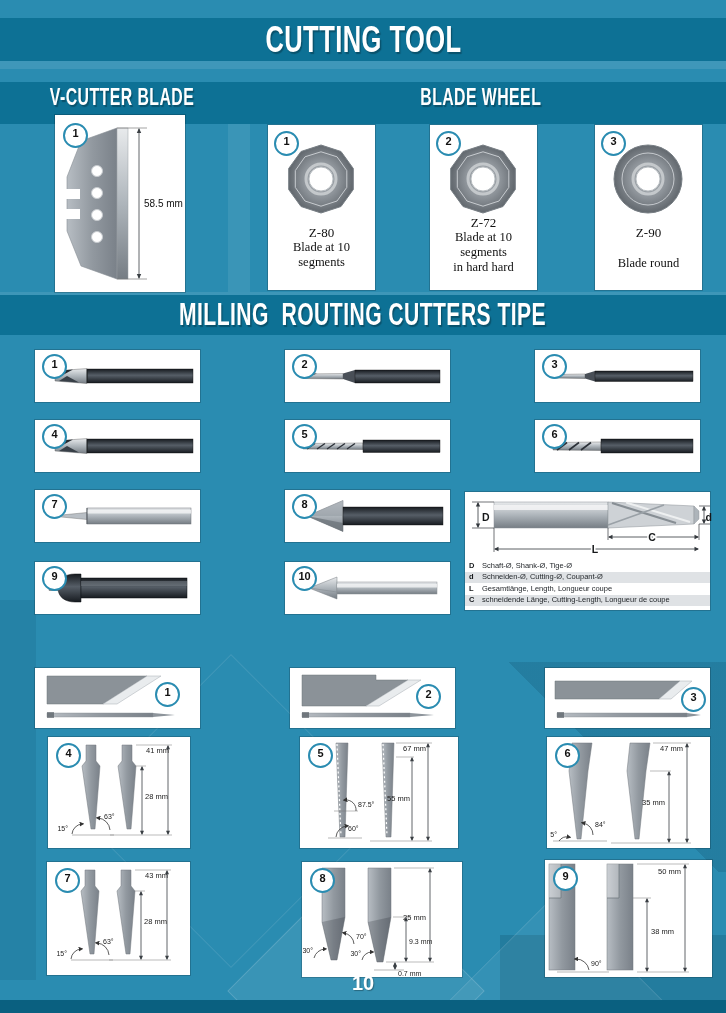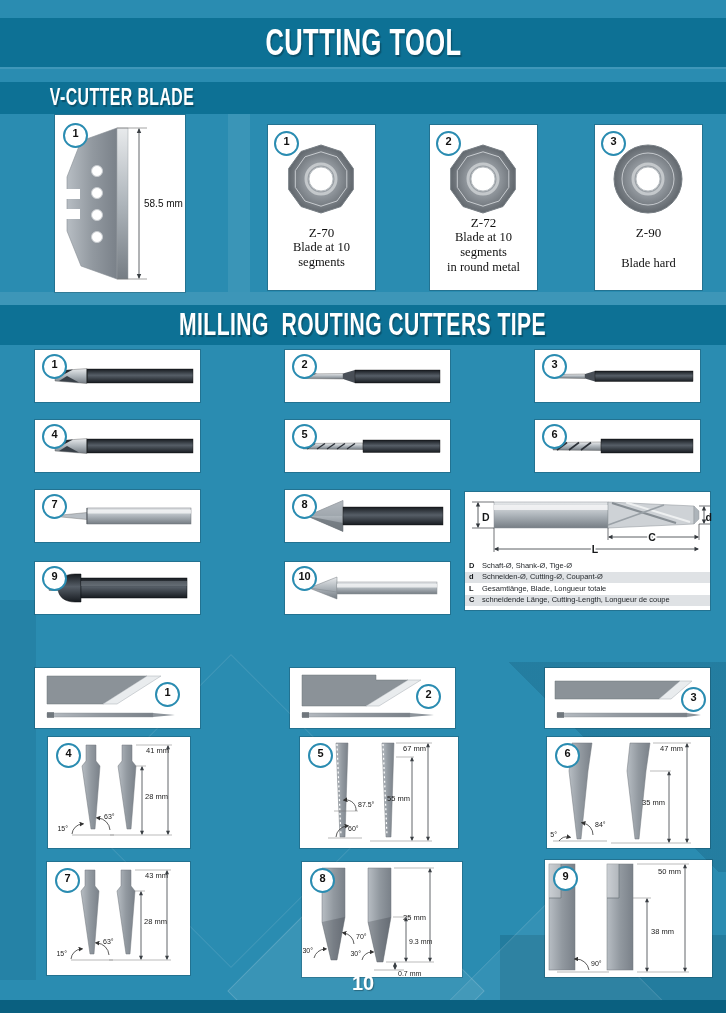--- a/index.html
+++ b/index.html
@@ -37,26 +37,28 @@
   <div class="bgshape" style="left:0;top:57px;width:726px;height:12px;background:rgba(255,255,255,.10);"></div>
   <div class="bgshape" style="left:0;top:292px;width:726px;height:13px;background:rgba(255,255,255,.09);"></div>
   <div class="bgshape" style="left:228px;top:112px;width:22px;height:180px;background:rgba(255,255,255,.08);"></div>
   <div class="bgshape" style="left:500px;top:662px;width:226px;height:210px;background:linear-gradient(225deg, rgba(8,58,84,.18) 50%, transparent 50%);"></div>
   <div class="bgshape" style="left:0;top:600px;width:36px;height:380px;background:rgba(0,45,70,.10);"></div>
   <div class="bgshape" style="left:500px;top:935px;width:226px;height:78px;background:rgba(8,58,84,.20);"></div>
   <div class="bgshape" style="left:265px;top:900px;width:180px;height:180px;transform:rotate(45deg);background:rgba(255,255,255,.07);border:1px solid rgba(255,255,255,.15);"></div>
   <div class="bgshape" style="left:480px;top:925px;width:150px;height:150px;transform:rotate(45deg);background:rgba(255,255,255,.05);border:1px solid rgba(255,255,255,.10);"></div>
   <div class="bgshape" style="left:120px;top:700px;width:220px;height:220px;transform:rotate(45deg);border:1px solid rgba(255,255,255,.10);"></div>
 
-  <div class="band center" style="top:18px;height:49px;">
+  <div class="band center" style="top:18px;height:43px;">
     <span class="bandtext" style="font-size:29px;">CUTTING TOOL</span>
   </div>
-  <div class="band" style="top:82px;height:32px;">
+  <div class="band" style="top:82px;height:42px;">
     <span class="sec-title" style="left:22px;width:200px;line-height:30px;">
       <span class="bandtext" style="font-size:18px;">V-CUTTER BLADE</span></span>
+    <span class="sec-title" style="left:250px;width:462px;line-height:30px;">
+      <span class="bandtext" style="font-size:18px;">BLADE WHEEL</span></span>
   </div>
 
   <div class="card" style="left:55px;top:115px;width:130px;height:177px;">
     <span class="badge" style="left:8px;top:8px;">1</span>
     <svg width="130" height="177" viewBox="0 0 130 177">
       <polygon points="26,26 62,13 62,164 26,151 12,116 12,62" fill="url(#gBlade)" stroke="#878d93" stroke-width="0.6"></polygon>
       <rect x="62" y="13" width="11" height="151" fill="url(#gSteel)" stroke="#9aa0a5" stroke-width="0.5"></rect>
       <rect x="10" y="74" width="15" height="10" fill="#fff"></rect>
       <rect x="10" y="94" width="15" height="10" fill="#fff"></rect>
       <circle cx="42" cy="56" r="5.5" fill="#fff" stroke="#c7cbcf"></circle>
@@ -77,56 +79,56 @@
   <div id="wheel-cards">
       <div class="card" style="left:268px;top:125px;width:107px;height:165px">
     <span class="badge" style="left:6px;top:6px">1</span>
     <svg width="107" height="80" viewBox="0 0 107 80" style="margin-top:14px">
           <polygon points="53,6 73,12.5 85.3,29.5 85.3,50.5 73,67.5 53,74 33,67.5 20.7,50.5 20.7,29.5 33,12.5" fill="url(#gWheel)" stroke="#787f85"></polygon>
   <polygon points="53,12.8 69,17.8 78.8,31.6 78.8,48.4 69,62 53,67.2 37,62 27.3,48.4 27.3,31.6 37,17.8" fill="none" stroke="#c8ccd0"></polygon>
           <circle cx="53" cy="40" r="15" fill="none" stroke="#cfd3d6" stroke-width="3" opacity="0.8"></circle>
           <circle cx="53" cy="40" r="12" fill="#fff" stroke="#b9bec2" stroke-width="1"></circle>
         </svg>
     <div class="wtext ">
-          <div class="wcode">Z-70</div>
+          <div class="wcode">Z-80</div>
           <div class="wline">Blade at 10</div>
           <div class="wline">segments</div>
         </div>
   </div>
       <div class="card" style="left:430px;top:125px;width:107px;height:165px">
     <span class="badge" style="left:6px;top:6px">2</span>
     <svg width="107" height="80" viewBox="0 0 107 80" style="margin-top:14px">
           <polygon points="53,6 73,12.5 85.3,29.5 85.3,50.5 73,67.5 53,74 33,67.5 20.7,50.5 20.7,29.5 33,12.5" fill="url(#gWheel)" stroke="#787f85"></polygon>
   <polygon points="53,12.8 69,17.8 78.8,31.6 78.8,48.4 69,62 53,67.2 37,62 27.3,48.4 27.3,31.6 37,17.8" fill="none" stroke="#c8ccd0"></polygon>
           <circle cx="53" cy="40" r="15" fill="none" stroke="#cfd3d6" stroke-width="3" opacity="0.8"></circle>
           <circle cx="53" cy="40" r="12" fill="#fff" stroke="#b9bec2" stroke-width="1"></circle>
         </svg>
     <div class="wtext tall">
           <div class="wcode">Z-72</div>
           <div class="wline">Blade at 10</div>
           <div class="wline">segments</div>
-          <div class="wline">in round metal</div>
+          <div class="wline">in hard hard</div>
         </div>
   </div>
       <div class="card" style="left:595px;top:125px;width:107px;height:165px">
     <span class="badge" style="left:6px;top:6px">3</span>
     <svg width="107" height="80" viewBox="0 0 107 80" style="margin-top:14px">
           <circle cx="53" cy="40" r="34" fill="url(#gWheel)" stroke="#787f85"></circle>
           <circle cx="53" cy="40" r="26" fill="none" stroke="#c6cace"></circle>
           <circle cx="53" cy="40" r="15" fill="none" stroke="#cfd3d6" stroke-width="3" opacity="0.8"></circle>
           <circle cx="53" cy="40" r="12" fill="#fff" stroke="#b9bec2" stroke-width="1"></circle>
         </svg>
     <div class="wtext gap">
           <div class="wcode">Z-90</div>
-          <div class="wline">Blade hard</div>
+          <div class="wline">Blade round</div>
         </div>
   </div>
     </div>
 
-  <div class="band center" style="top:305px;height:40px;">
+  <div class="band center" style="top:295px;height:40px;">
     <span class="bandtext" style="font-size:24px;">MILLING  ROUTING CUTTERS TIPE</span>
   </div>
 
   <div id="milling-cards">
       <div class="card" style="left:35px;top:350px;width:165px;height:52px">
     <span class="badge" style="left:7px;top:4px">1</span>
     <svg width="165" height="52" viewBox="0 0 165 52">
           <rect x="52" y="19" width="106" height="14" fill="url(#gDark)" stroke="#111" stroke-width="0.4"></rect>
       <polygon points="20,21 52,18.5 52,33.5 20,31" fill="url(#gSteel)" stroke="#555" stroke-width="0.4"></polygon>
       <path d="M20,21 L38,19.5 L26,26 Z" fill="#262b31"></path>
@@ -267,21 +269,21 @@
       <div class="lrow">
         <span class="lkey">D</span>
         <span class="ltext">Schaft-Ø, Shank-Ø, Tige-Ø</span>
         </div>
       <div class="lrow alt">
         <span class="lkey">d</span>
         <span class="ltext">Schneiden-Ø, Cutting-Ø, Coupant-Ø</span>
         </div>
       <div class="lrow">
         <span class="lkey">L</span>
-        <span class="ltext">Gesamtlänge, Blade, Longueur totale</span>
+        <span class="ltext">Gesamtlänge, Length, Longueur coupe</span>
         </div>
       <div class="lrow alt">
         <span class="lkey">C</span>
         <span class="ltext">schneidende Länge, Cutting-Length, Longueur de coupe</span>
         </div>
     </div>
   </div>
 
 
   <div id="profile-cards">

